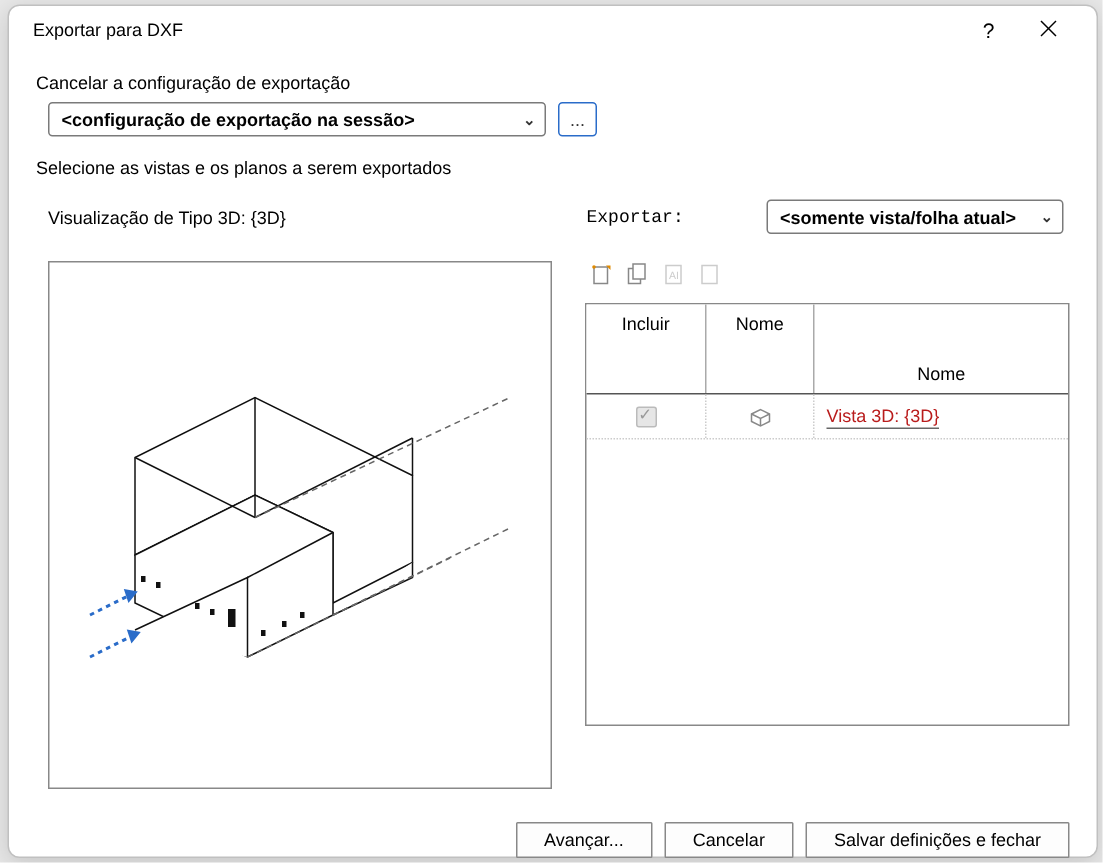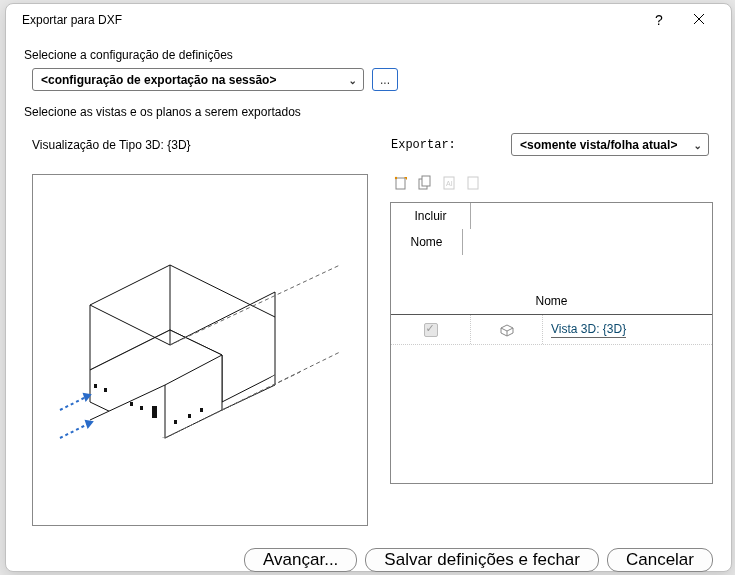--- a/index.html
+++ b/index.html
@@ -97,21 +97,21 @@
     }
     .mini-toolbar .ico.active { color: #333; }
     .table {
       border: 1px solid #888;
       height: 282px;
       display: flex;
       flex-direction: column;
       font-size: 12px;
       background: #fff;
     }
-    .thead { display: flex; background: #fff; border-bottom: 1.5px solid #555; flex-direction: column; }
+    .thead { display: flex; background: #fff; border-bottom: 1.5px solid #555; }
     .th {
       padding: 6px 8px;
       border-right: 1px solid #aaa;
       text-align: center;
       font-weight: normal;
     }
     .th:last-child { border-right: none; margin-top: 33px; }
     .col1 { width: 80px; }
     .col2 { width: 72px; }
     .col3 { flex: 1; text-align: center; }
@@ -137,33 +137,33 @@
       border-radius: 2px;
       position: relative;
     }
     .chk::after {
       content: "✓";
       position: absolute;
       left: 1px; top: -2px;
       font-size: 11px;
       color: #999;
     }
-    .nm { color: #0c4a6e; border-bottom: 1px solid #666; padding-bottom: 1px; }
+    .nm { color: #b91c1c; border-bottom: 1px solid #666; padding-bottom: 1px; }
     .footer {
       display: flex;
       justify-content: flex-end;
       gap: 8px;
       padding: 10px 18px 14px 18px;
     }
     .btn {
       border: 1px solid #888;
-      border-radius: 11px;
+      border-radius: 1px;
       padding: 4px 18px;
       background: #fdfdfd;
-      font-size: 17px;
+      font-size: 12px;
       height: 24px;
       display: flex;
       align-items: center;
     }
   </style>
 </head>
 <body>
 
 <div class="dialog">
 
@@ -173,21 +173,21 @@
     <span class="ctrl">
       <svg width="12" height="12" viewBox="0 0 12 12">
         <line x1="1" y1="1" x2="11" y2="11" stroke="#000" stroke-width="1"></line>
         <line x1="11" y1="1" x2="1" y2="11" stroke="#000" stroke-width="1"></line>
       </svg>
     </span>
   </div>
 
   <div class="body">
 
-    <div class="section-label">Selecione a configuração de definições</div>
+    <div class="section-label">Cancelar a configuração de exportação</div>
     <div class="cfg-row">
       <div class="select cfg-select">
         <span>&lt;configuração de exportação na sessão&gt;</span>
         <span class="chev">⌄</span>
       </div>
       <div class="dots-btn">
         <span>...</span>
       </div>
     </div>
 
@@ -300,20 +300,20 @@
       </div>
     </div>
 
   </div>
 
   <div class="footer">
     <div class="btn">
         <span>Avançar...</span>
       </div>
     <div class="btn">
+        <span>Cancelar</span>
+      </div>
+    <div class="btn">
         <span>Salvar definições e fechar</span>
       </div>
-    <div class="btn">
-        <span>Cancelar</span>
-      </div>
   </div>
 
 </div>
 
 </body></html>

